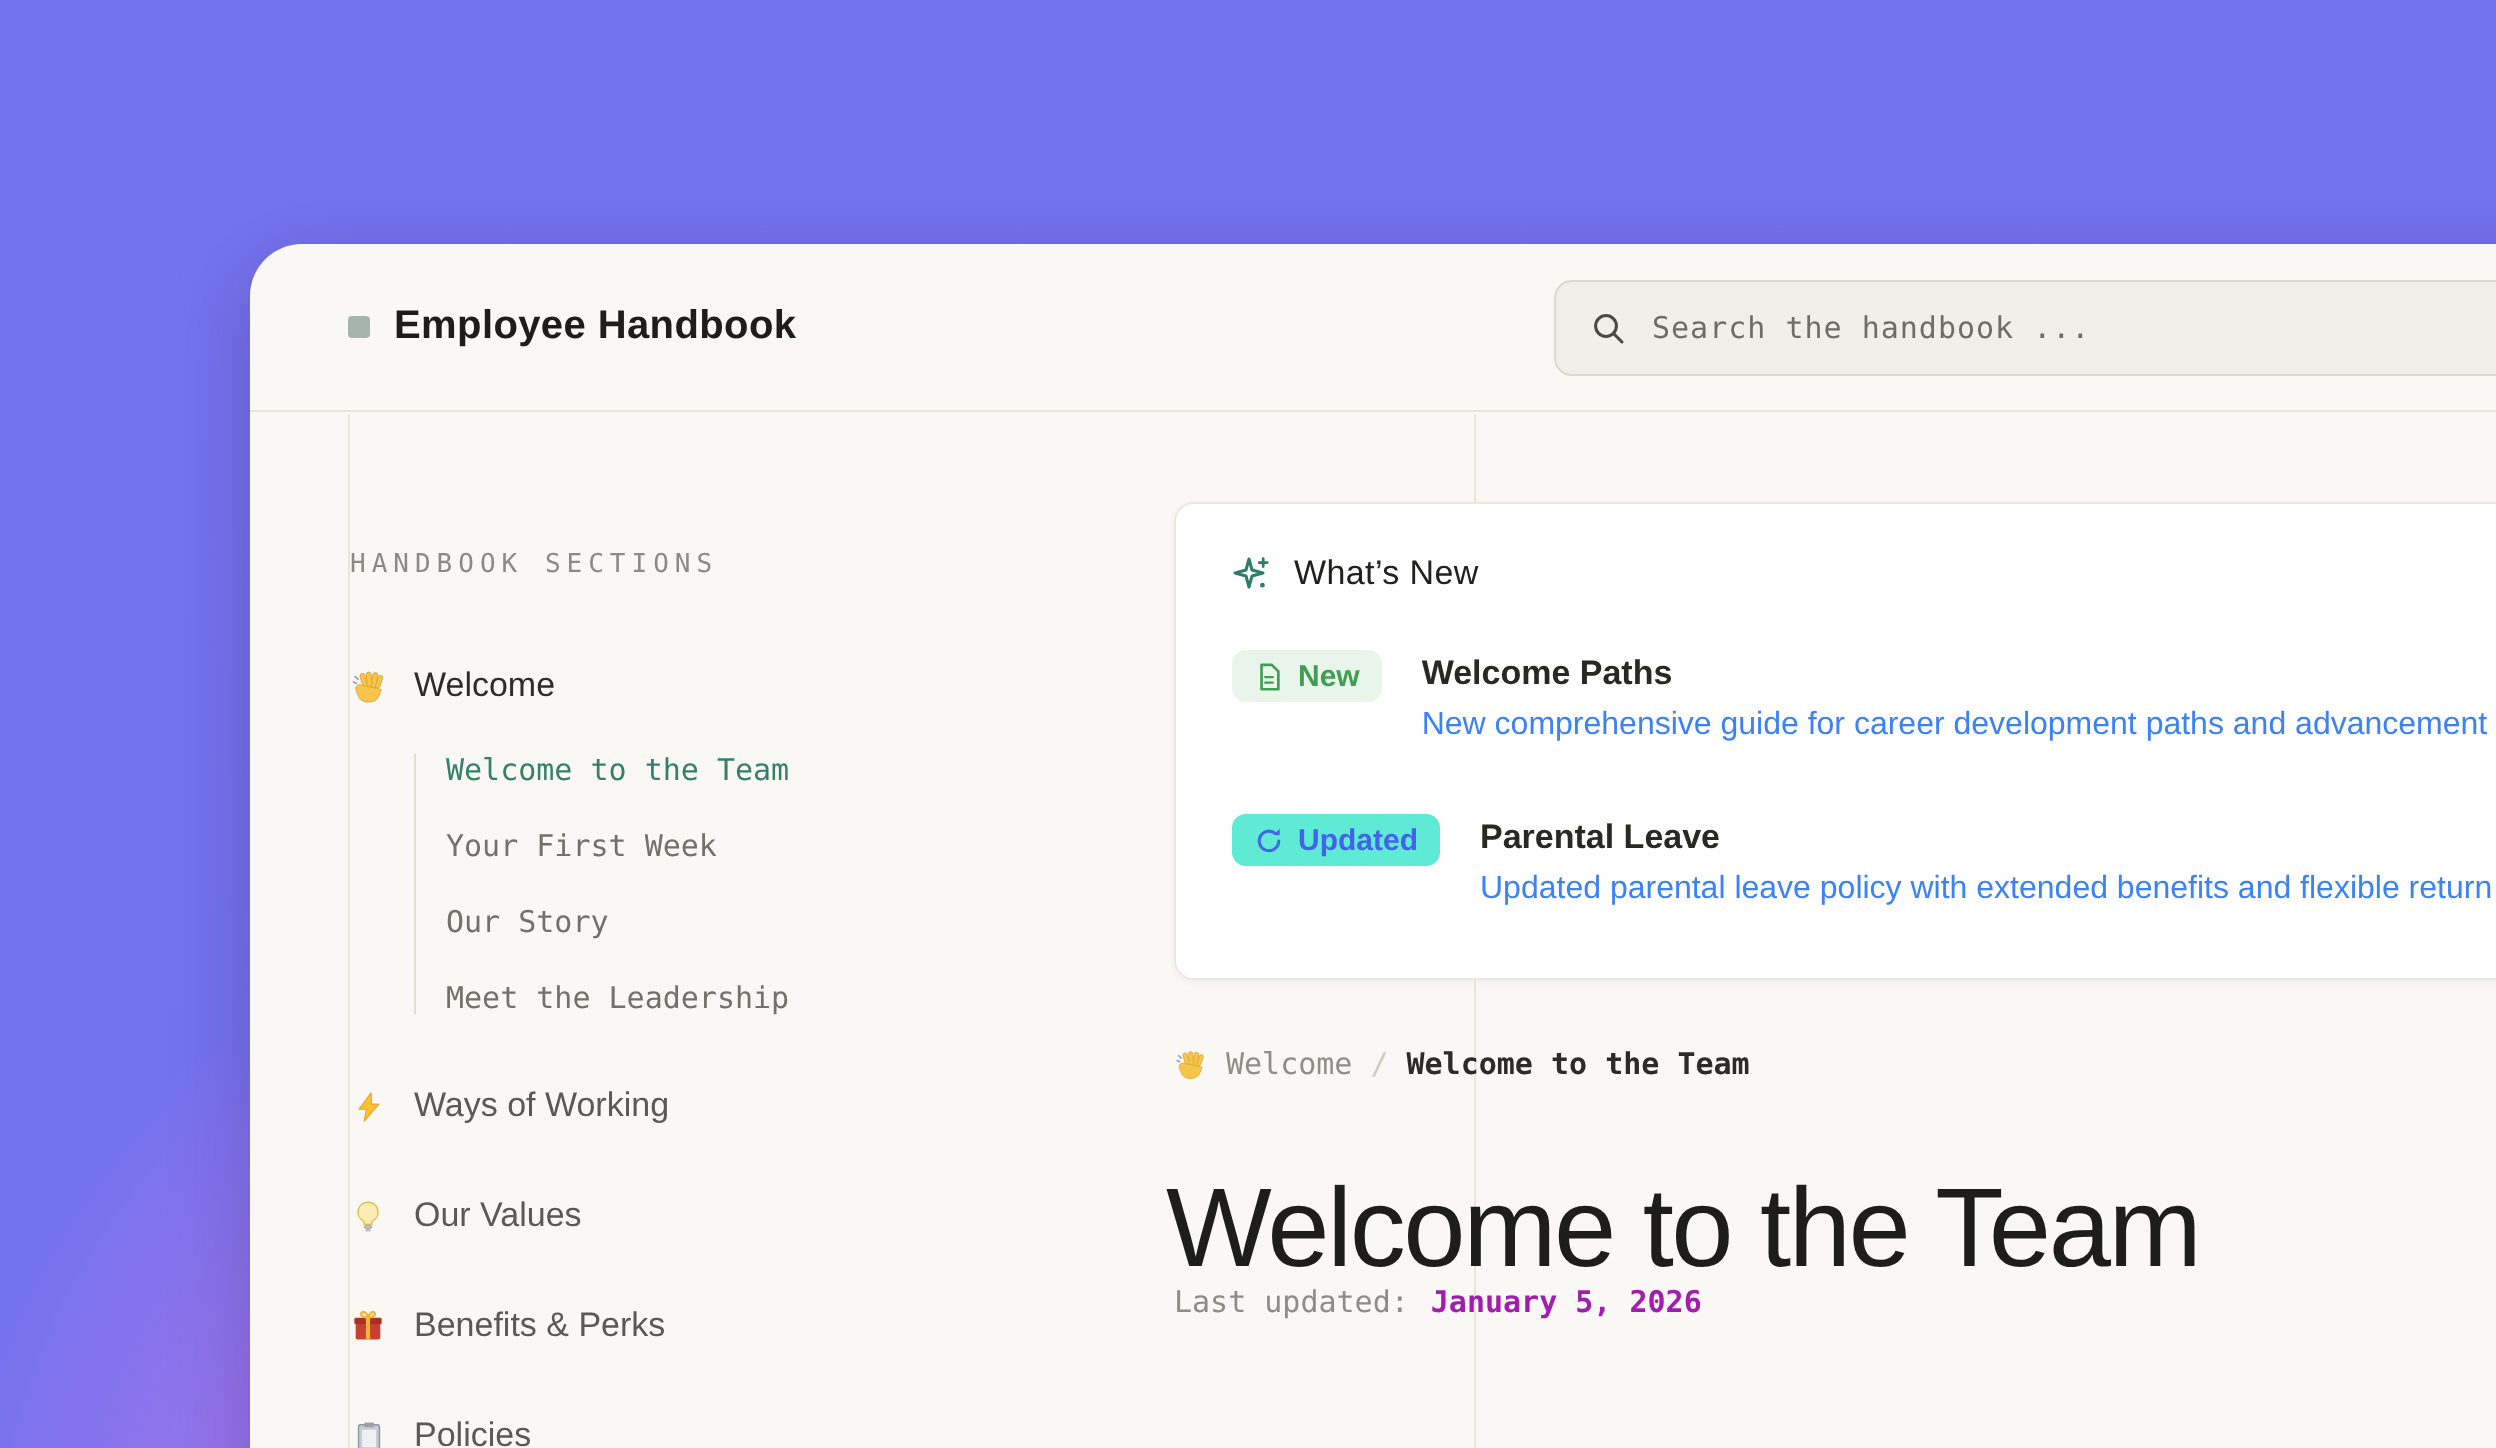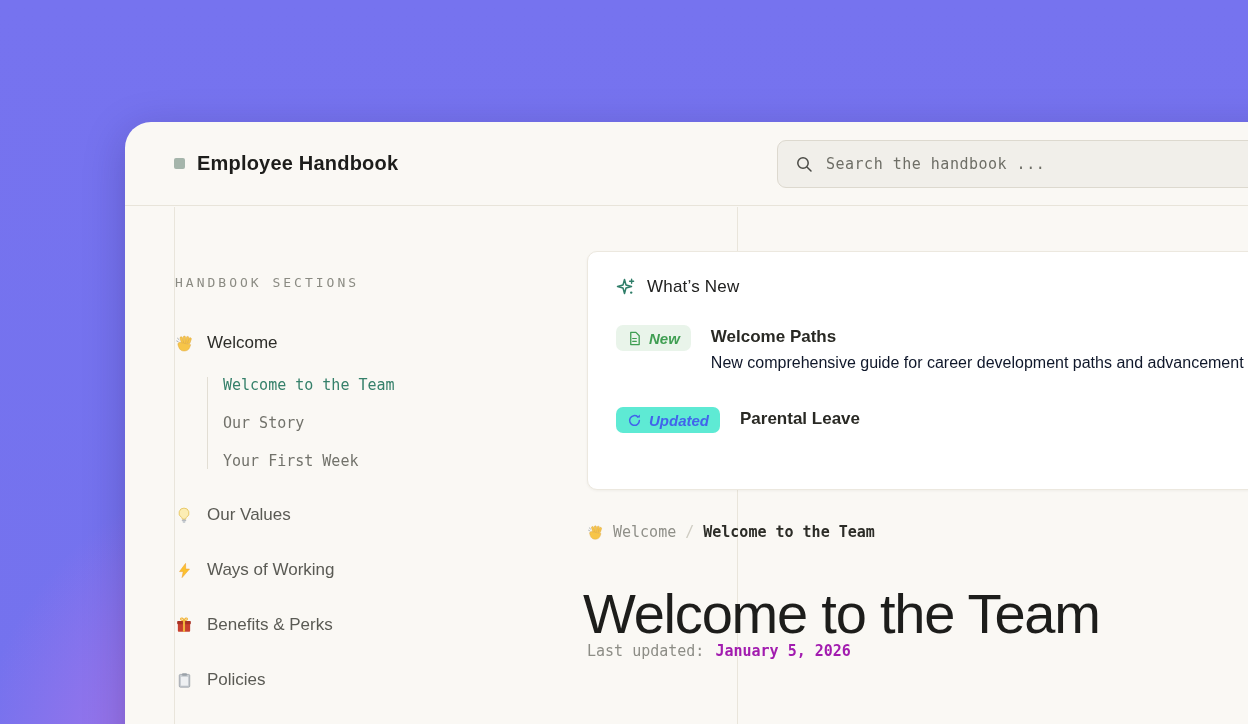--- a/index.html
+++ b/index.html
@@ -79,26 +79,26 @@
     background:#ffffff; border:1px solid #ece8df; border-radius:10px;
     box-shadow:0 1px 3px rgba(40,35,20,.05);
     padding:25px 28px 0 28px; z-index:2;
   }
   .wn-header { display:flex; align-items:center; gap:11px; }
   .wn-title { font-size:17px; font-weight:400; color:#212120; letter-spacing:.2px; }
   .wn-row { display:flex; align-items:flex-start; gap:20px; margin-top:28px; cursor:pointer; }
   .wn-row.second { margin-top:35px; }
   .badge {
     display:inline-flex; align-items:center; gap:7px; height:26px;
-    padding:0 11px; border-radius:7px; font-size:15px; font-weight:600; flex:none;font-style:italic;
+    padding:0 11px; border-radius:7px; font-size:15px; font-weight:600; flex:none;
   }
   .badge.new { background:#e9f4ea; color:#3f9e52; }
   .badge.updated { background:#5eead4; color:#4263eb; }
   .wn-item-title { font-size:17px; font-weight:600; color:#292924; padding-top:2px; }
-  .wn-item-desc { font-size:16px; color:#0f172a; margin-top:7px; white-space:nowrap; }
+  .wn-item-desc { font-size:16px; color:#3b82f6; margin-top:7px; white-space:nowrap; }
 
   
   .breadcrumb {
     position:absolute; left:462px; top:401px; display:flex; align-items:center; gap:9px;
     font-family:"DejaVu Sans Mono","Liberation Mono",monospace; font-size:15px;
   }
   .breadcrumb .section { color:#8f8f88; cursor:pointer; }
   .breadcrumb .sep { color:#cfccc2; }
   .breadcrumb .page { color:#2c2c27; font-weight:700; }
   .page-title {
@@ -156,42 +156,43 @@
               <rect x="17" y="4.6" width="2.8" height="8" rx="1.4" transform="rotate(18 18.4 8.6)"></rect>
               <path d="M5.8 10.5 c-2 .6 -2.4 2 -1.9 3.6 l.9 2.6 c1.1 3.2 3.4 4.8 6.7 4.8 c3.6 0 6 -1.6 7 -4.4 l1.3 -3.6 -14 -3z"></path>
             </g>
           </svg>
         </span>
         <span>Welcome</span>
       </div>
 
       <div class="sub mono">
         <div class="sub-item active">Welcome to the Team</div>
+        <div class="sub-item">Your First Week</div>
         <div class="sub-item">Our Story</div>
-        <div class="sub-item">Your First Week</div>
+        <div class="sub-item">Meet the Leadership</div>
+      </div>
+
+      <div class="nav-item">
+        <span class="ic">
+          <svg width="17" height="17" viewBox="0 0 24 24">
+              <path d="M13.5 2 L5 13.5 h5.2 L8.6 22 L19 10 h-5.3 Z" fill="#fbc12e" stroke="#ef9f2e" stroke-width="0.8" stroke-linejoin="round"></path>
+            </svg>
+        </span>
+        <span>Ways of Working</span>
       </div>
 
       <div class="nav-item">
         <span class="ic">
           <svg width="18" height="18" viewBox="0 0 24 24">
             <path d="M12 2.8 a6.6 6.6 0 0 0 -3.4 12.3 c.6 .4 1 1 1 1.7 v.7 h4.8 v-.7 c0 -.7 .4 -1.3 1 -1.7 A6.6 6.6 0 0 0 12 2.8 Z" fill="#fcedb4" stroke="#e2bc4e" stroke-width="1"></path>
             <rect x="9.6" y="18.3" width="4.8" height="2" rx="1" fill="#bcc2c9" stroke="#969ca3" stroke-width="0.5"></rect>
             <rect x="10.3" y="20.7" width="3.4" height="1.6" rx="0.8" fill="#bcc2c9"></rect>
           </svg>
         </span>
         <span>Our Values</span>
-      </div>
-
-      <div class="nav-item">
-        <span class="ic">
-          <svg width="17" height="17" viewBox="0 0 24 24">
-              <path d="M13.5 2 L5 13.5 h5.2 L8.6 22 L19 10 h-5.3 Z" fill="#fbc12e" stroke="#ef9f2e" stroke-width="0.8" stroke-linejoin="round"></path>
-            </svg>
-        </span>
-        <span>Ways of Working</span>
       </div>
 
       <div class="nav-item">
         <span class="ic">
           <svg width="18" height="18" viewBox="0 0 24 24">
             <rect x="3.8" y="10.2" width="16.4" height="10.8" rx="1.2" fill="#c8402f"></rect>
             <rect x="2.9" y="6.5" width="18.2" height="4.4" rx="1" fill="#a93224"></rect>
             <rect x="10.6" y="6.5" width="2.8" height="14.5" fill="#f1b53c"></rect>
             <path d="M12 6.2 C9 6.4 6.8 5 7.6 3.4 c.7 -1.3 3 -1 4.4 2.2 M12 6.2 c3 .2 5.2 -1.2 4.4 -2.8 c-.7 -1.3 -3 -1 -4.4 2.8" fill="none" stroke="#f1b53c" stroke-width="1.6"></path>
           </svg>
@@ -246,20 +247,21 @@
         <span>
           <svg width="15" height="15" viewBox="0 0 16 16">
             <path d="M13.2 8 a5.2 5.2 0 1 1 -1.7 -3.9" fill="none" stroke="#4263eb" stroke-width="1.6" stroke-linecap="round"></path>
             <path d="M13.7 1.5 v3.3 h-3.3 Z" fill="#4263eb"></path>
           </svg>
         </span>
         <span>Updated</span>
       </span>
       <div>
         <div class="wn-item-title">Parental Leave</div>
+        <div class="wn-item-desc">Updated parental leave policy with extended benefits and flexible return</div>
       </div>
     </div>
   </div>
 
   <div class="breadcrumb">
     <span>
       <svg width="17" height="17" viewBox="0 0 24 24">
         <path d="M3.2 5.4 l1.9 1.7 M2.2 8.8 l1.8 .9" stroke="#9aa2ab" stroke-width="1.1" stroke-linecap="round" fill="none"></path>
         <g fill="#f7c548" stroke="#dda73f" stroke-width="0.6">
           <rect x="7.2" y="3.4" width="3" height="9" rx="1.5" transform="rotate(-16 8.7 8)"></rect>

